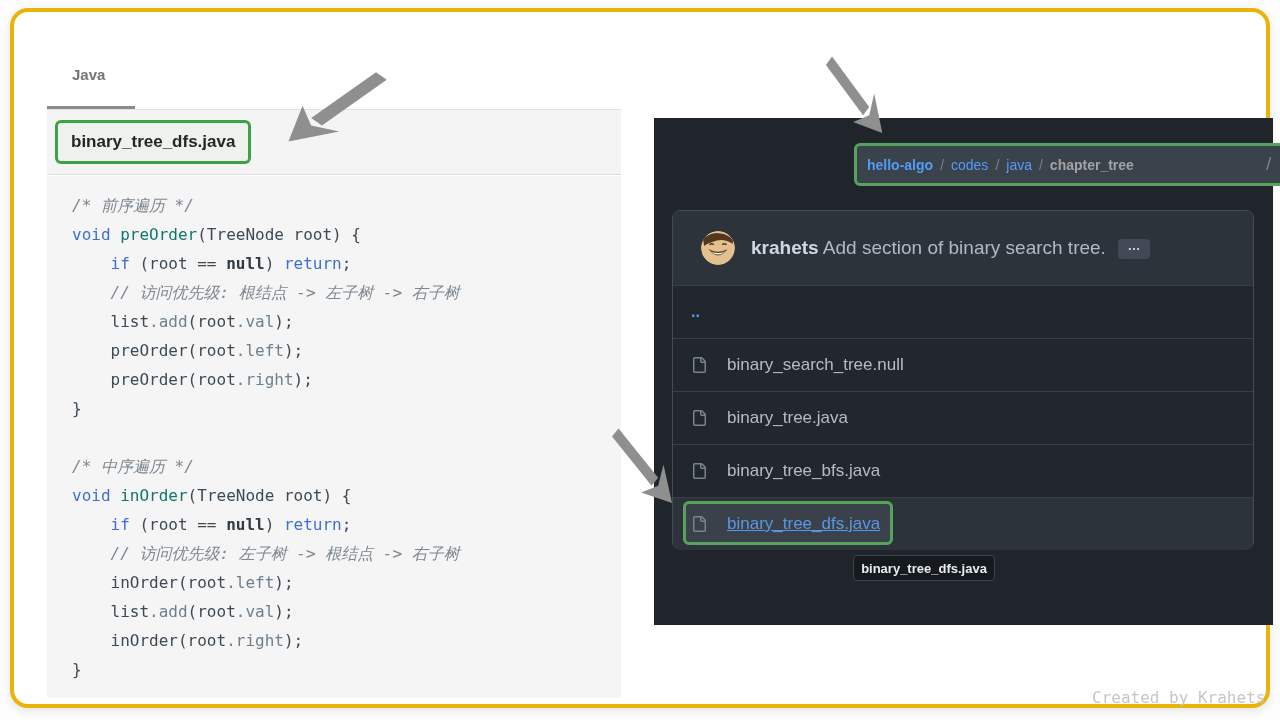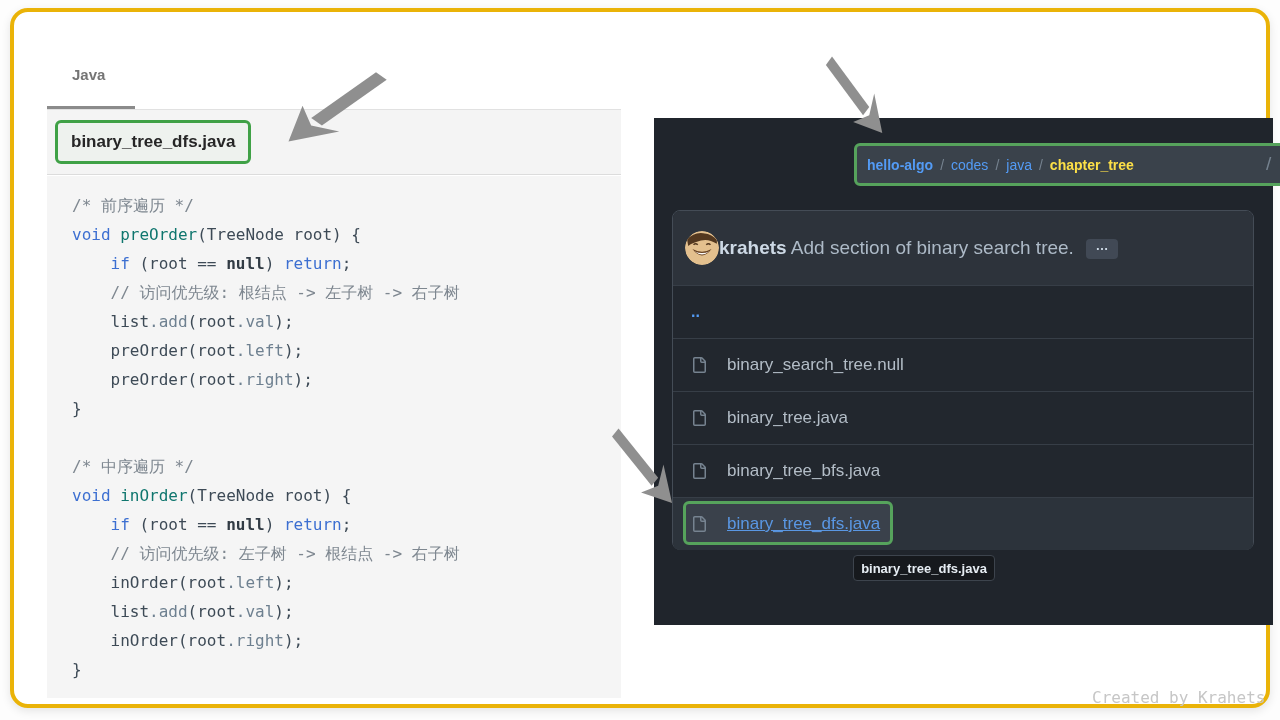--- a/index.html
+++ b/index.html
@@ -18,21 +18,21 @@
                     background:#f4f4f4; border-bottom:1px solid #dcdcdc; }
   .file-title-box { position:absolute; left:8px; top:10px; height:44px;
                     border:3px solid #3fa146; border-radius:6px; background:#eef2ee;
                     display:flex; align-items:center; padding:0 13px; }
   .file-title-box span { font-size:17px; font-weight:700; color:#262626; }
   .code-area { position:absolute; left:33px; top:164px; width:574px; height:522px;
                background:#f5f5f5; padding:15px 0 0 25px; }
   .code-area pre { font-family:"DejaVu Sans Mono", monospace; font-size:16px;
                    line-height:29px; color:#3d4a56; white-space:pre; }
   .tk-d { color:#3d4a56; }
-  .tk-c { color:#7e8790; }
+  .tk-c { color:#7e8790;font-style:italic; }
   .tk-k { color:#3c6fd1; }
   .tk-f { color:#0f766e; }
   .tk-a { color:#6e8090; }
   .tk-b { color:#313b44; font-weight:700; }
 
   
   .gh-panel { position:absolute; left:640px; top:106px; width:619px; height:507px;
               background:#20252c; color:#adbac7; }
   .branch-btn { position:absolute; left:18px; top:26px; width:168px; height:40px;
                 background:#2b323b; border:1px solid #474f59; border-radius:6px;
@@ -40,27 +40,27 @@
                 color:#adbac7; font-size:18px; cursor:pointer; }
   .caret-down { width:0; height:0; border-left:6px solid transparent;
                 border-right:6px solid transparent; border-top:7px solid #768390; }
   .crumb-box { position:absolute; left:200px; top:25px; width:460px; height:43px;
                border:3px solid #56a35c; border-radius:6px; background:#3a424b;
                display:flex; align-items:center; padding:0 10px; white-space:nowrap;
                font-size:14px; overflow:hidden; }
   .crumb-box .lnk { color:#539bf5; cursor:pointer; }
   .crumb-box .repo { font-weight:700; }
   .crumb-box .sep { color:#768390; margin:0 7px; }
-  .crumb-box .cur { color:#fde047; font-weight:700; }
+  .crumb-box .cur { color:#a3a3a3; font-weight:700; }
   .crumb-trailing { position:absolute; left:612px; top:35px; font-size:19px; color:#768390; }
 
   .cf-box { position:absolute; left:18px; top:92px; width:582px; height:340px;
             border:1px solid #444c56; border-radius:8px; background:#22272e; }
   .commit-header { height:74px; background:#2d333b; border-radius:7px 7px 0 0;
-                   display:flex; align-items:center; padding:0 12px; }
+                   display:flex; align-items:center; padding:0 28px; gap:16px; }
   .avatar { width:34px; height:34px; border-radius:50%; overflow:hidden; flex:0 0 auto; }
   .commit-text { font-size:19px; color:#adbac7; white-space:nowrap; }
   .commit-text b { color:#cdd9e5; font-weight:700; }
   .more-badge { display:inline-block; margin-left:12px; width:32px; height:20px;
                 background:#414955; border-radius:4px; color:#cdd9e5; font-size:13px;
                 font-weight:700; text-align:center; line-height:14px; vertical-align:middle;
                 cursor:pointer; }
   .row { height:53px; border-top:1px solid #373e47; display:flex; align-items:center;
          padding:0 18px; font-size:17px; color:#b3bdc7; cursor:pointer; }
   .row .ficon { width:16px; margin-right:20px; flex:0 0 auto; }

